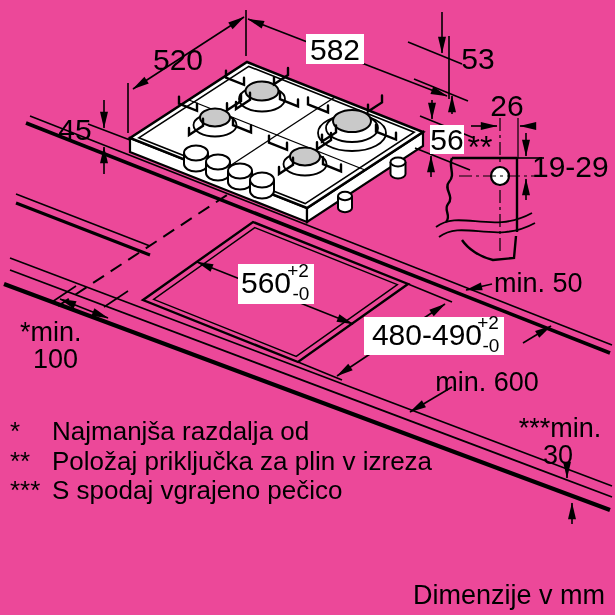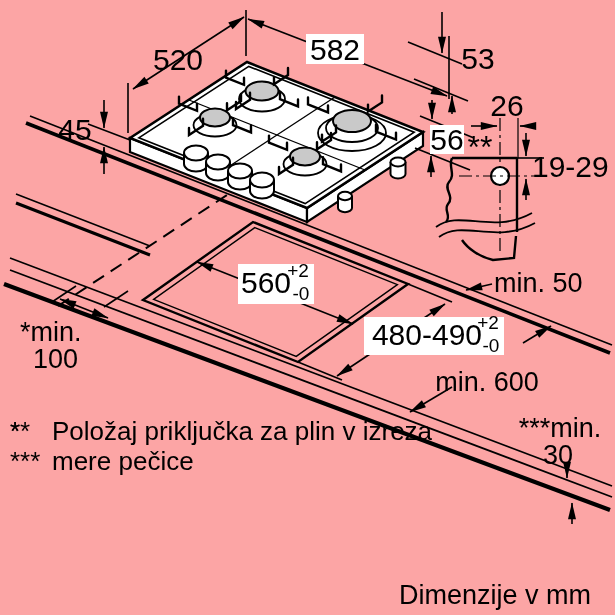--- a/index.html
+++ b/index.html
@@ -1,27 +1,27 @@
 <!DOCTYPE html>
 <html><head>
 <meta charset="utf-8">
 <style>
   html,body{margin:0;padding:0;background:#ffffff;}
-  #canvas{position:relative;width:615px;height:615px;background:#fca5a5;overflow:hidden;
+  #canvas{position:relative;width:615px;height:615px;background:#ec4899;overflow:hidden;
           font-family:"Liberation Sans",sans-serif;color:#000;}
   svg{position:absolute;top:0;left:0;}
   svg text{font-family:"Liberation Sans",sans-serif;fill:#000;}
   .dim{font-size:30px;}
   .dimsm{font-size:27px;}
   .sup{font-size:19px;}
   .stars{font-size:32px;}
   .footnotes{position:absolute;left:10px;top:417px;width:596px;font-size:26px;line-height:29.5px;}
   .fn{position:relative;padding-left:42px;}
   .fn-marker{position:absolute;left:0;top:0;}
-  .units{position:absolute;right:24px;top:580px;font-size:27px;}
+  .units{position:absolute;right:10px;top:580px;font-size:27px;}
 </style>
 </head>
 <body>
 
 <div id="canvas">
 
 <svg width="615" height="615" viewBox="0 0 615 615">
   <defs>
     <marker id="ah" viewBox="0 0 18 10" refX="17" refY="5" markerWidth="18" markerHeight="10" orient="auto-start-reverse" markerUnits="userSpaceOnUse">
       <path d="M0.8,1 L17.6,5 L0.8,9 z" fill="#000"></path>
@@ -199,26 +199,27 @@
     <text class="dimsm" x="20" y="341" text-anchor="start">*min.</text>
     <text class="dimsm" x="33" y="368" text-anchor="start">100</text>
     <text class="dimsm" x="560" y="437" text-anchor="middle">***min.</text>
     <text class="dimsm" x="558" y="464" text-anchor="middle">30</text>
   </g>
 </svg>
 
 <div class="footnotes">
   <div class="fn">
     <span class="fn-marker">*</span>
+    <div>Najmanjša razdalja od</div>
   </div>
   <div class="fn">
     <span class="fn-marker">**</span>
     <div>Položaj priključka za plin v izreza</div>
   </div>
   <div class="fn">
     <span class="fn-marker">***</span>
-    <div>mere pečice</div>
+    <div>S spodaj vgrajeno pečico</div>
   </div>
 </div>
 
 <div class="units">Dimenzije v mm</div>
 
 </div>
 
 </body></html>

